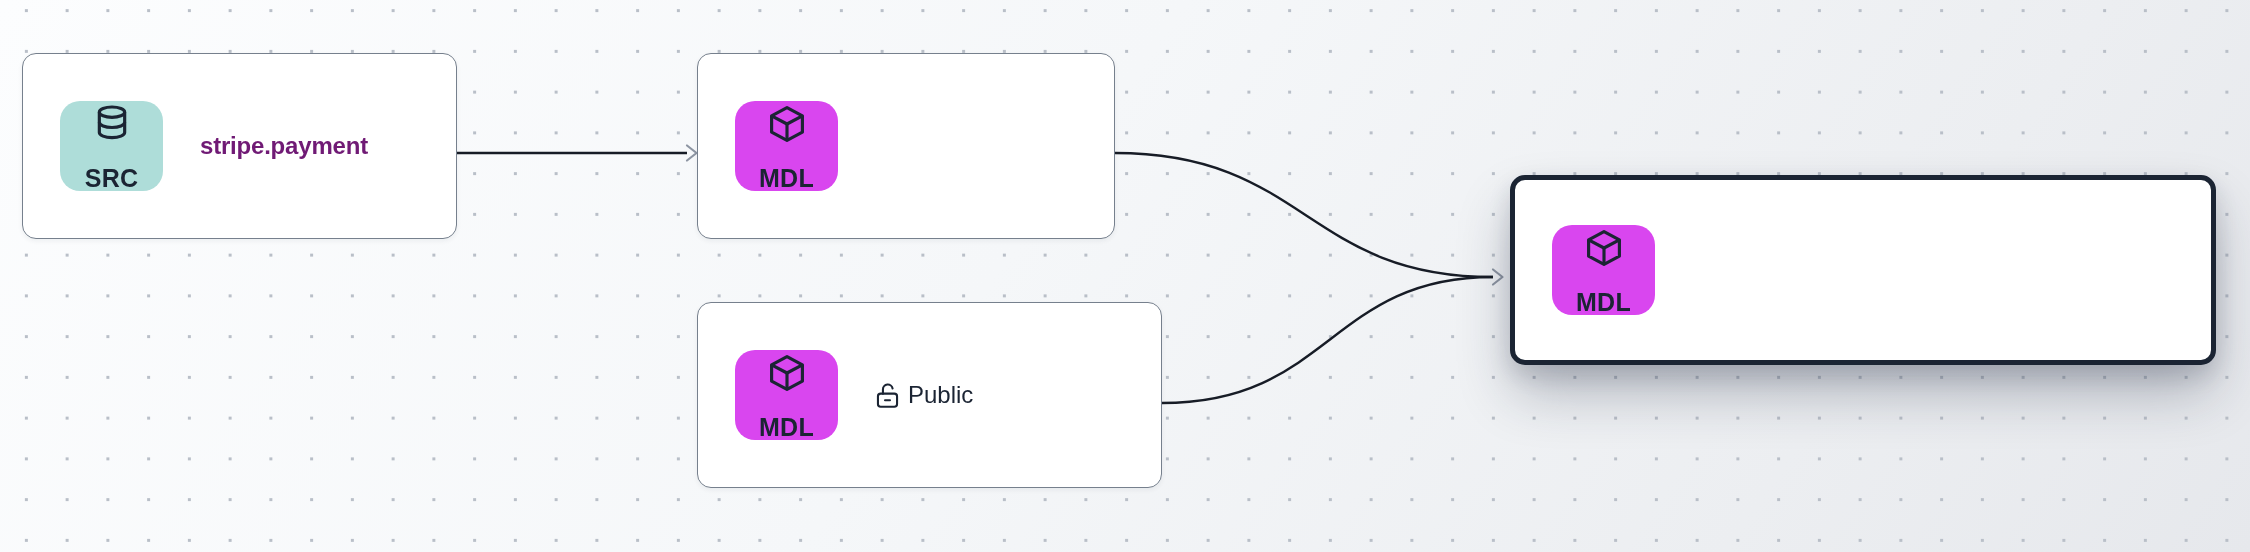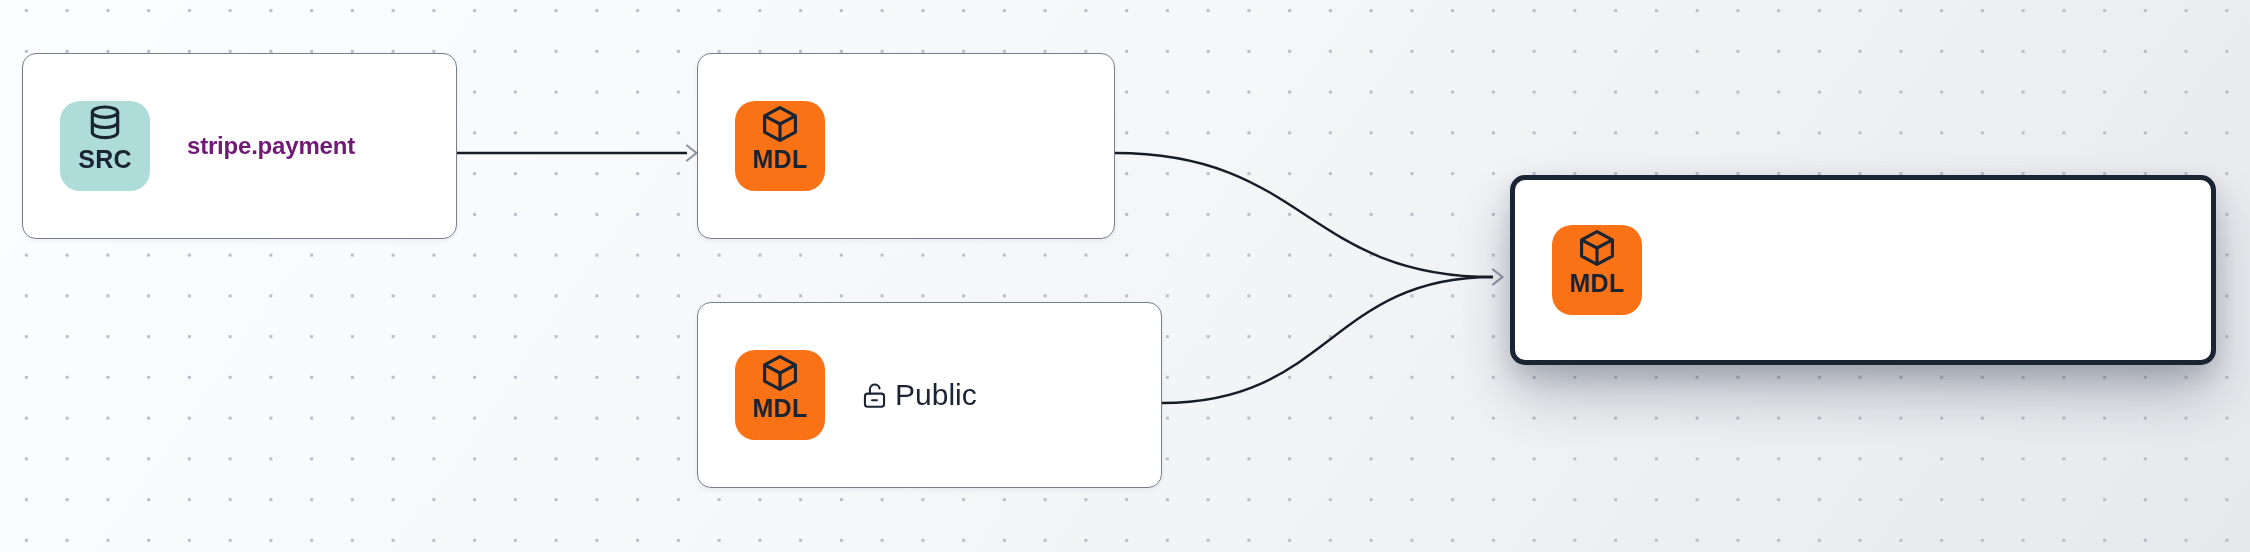--- a/index.html
+++ b/index.html
@@ -35,40 +35,40 @@
     border-radius:15px;
     box-shadow:0 30px 55px -4px rgba(28,38,58,0.30), 0 10px 22px rgba(28,38,58,0.14);
   }
   #node-stripe-payment{left:22px;top:53px;width:435px;height:186px;}
   #node-stg-payments{left:697px;top:53px;width:418px;height:186px;}
   #node-fct-orders{left:697px;top:302px;width:465px;height:186px;}
   #node-agg{left:1510px;top:175px;width:706px;height:190px;}
 
   .badge{
     flex:0 0 auto;
-    width:90px;height:90px;
+    width:103px;height:90px;
     border-radius:20px;
-    display:flex;flex-direction:column;align-items:center;justify-content:flex-start;
+    display:flex;flex-direction:column;align-items:center;justify-content:space-between;
     gap:2px;
     padding-top:2px;box-sizing:border-box;
   }
   .badge.src{background:#aeddd9;}
-  .badge.mdl{background:#f97316;}
+  .badge.mdl{background:#d946ef;}
   .badge .badge-label{
     font-size:25px;font-weight:600;color:#1b2433;letter-spacing:0.3px;line-height:1;
   }
   .badge svg{display:block;}
 
   .node-text{display:flex;flex-direction:column;justify-content:center;gap:9px;min-width:0;}
   .node-title{
     font-size:24px;font-weight:600;color:#701a75;line-height:1.15;
     letter-spacing:-0.2px;white-space:nowrap;
   }
   .node-access{display:flex;align-items:center;gap:8px;}
-  .node-access .access-label{font-size:30px;font-weight:400;color:#1b2433;line-height:1;}
+  .node-access .access-label{font-size:24px;font-weight:400;color:#1b2433;line-height:1;}
   .node-access svg{display:block;}
 </style>
 </head>
 <body>
 
 <div id="canvas">
 
   <svg class="edges">
     <g>
       <path class="edge" d="M 457 153 H 687"></path>

